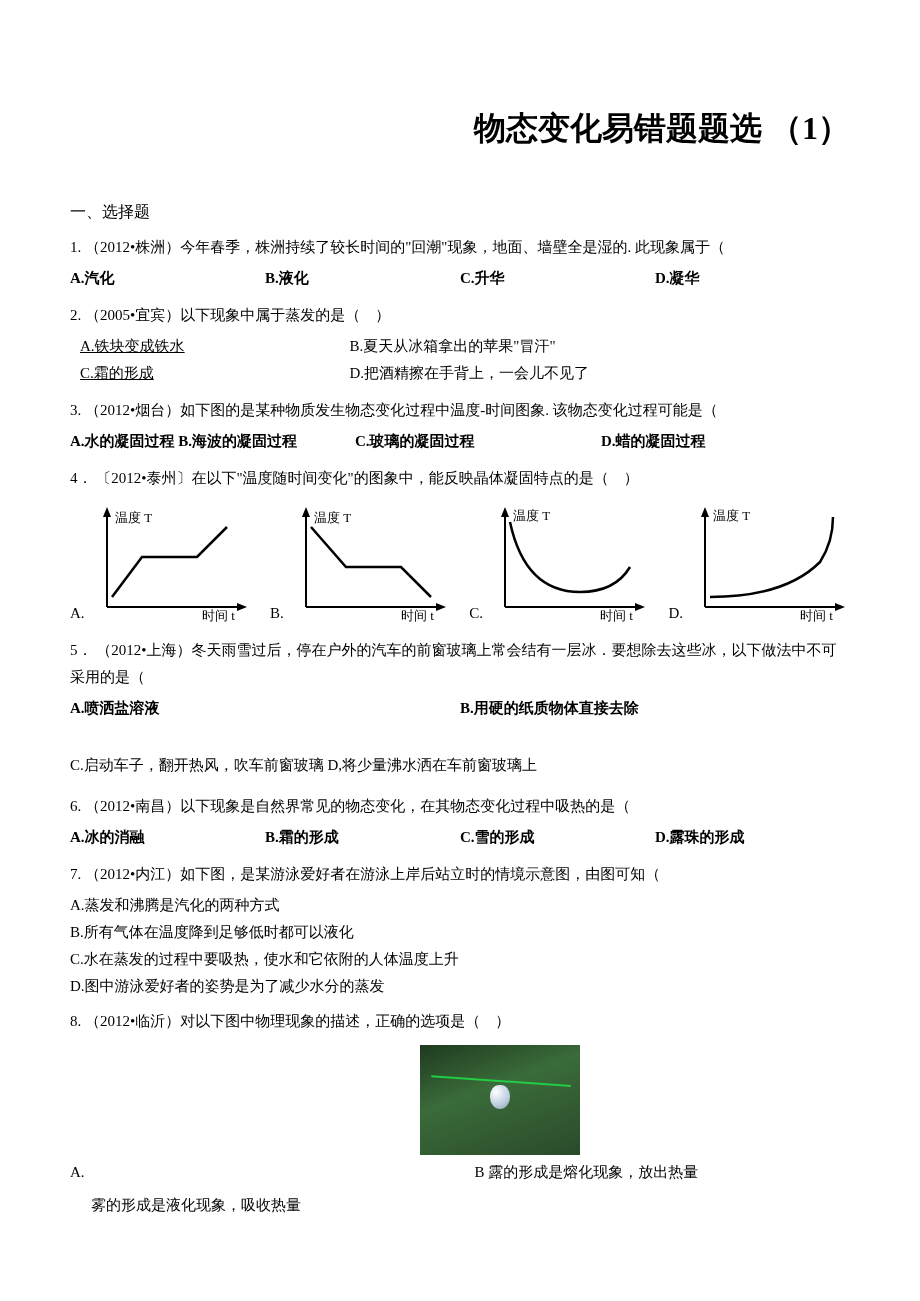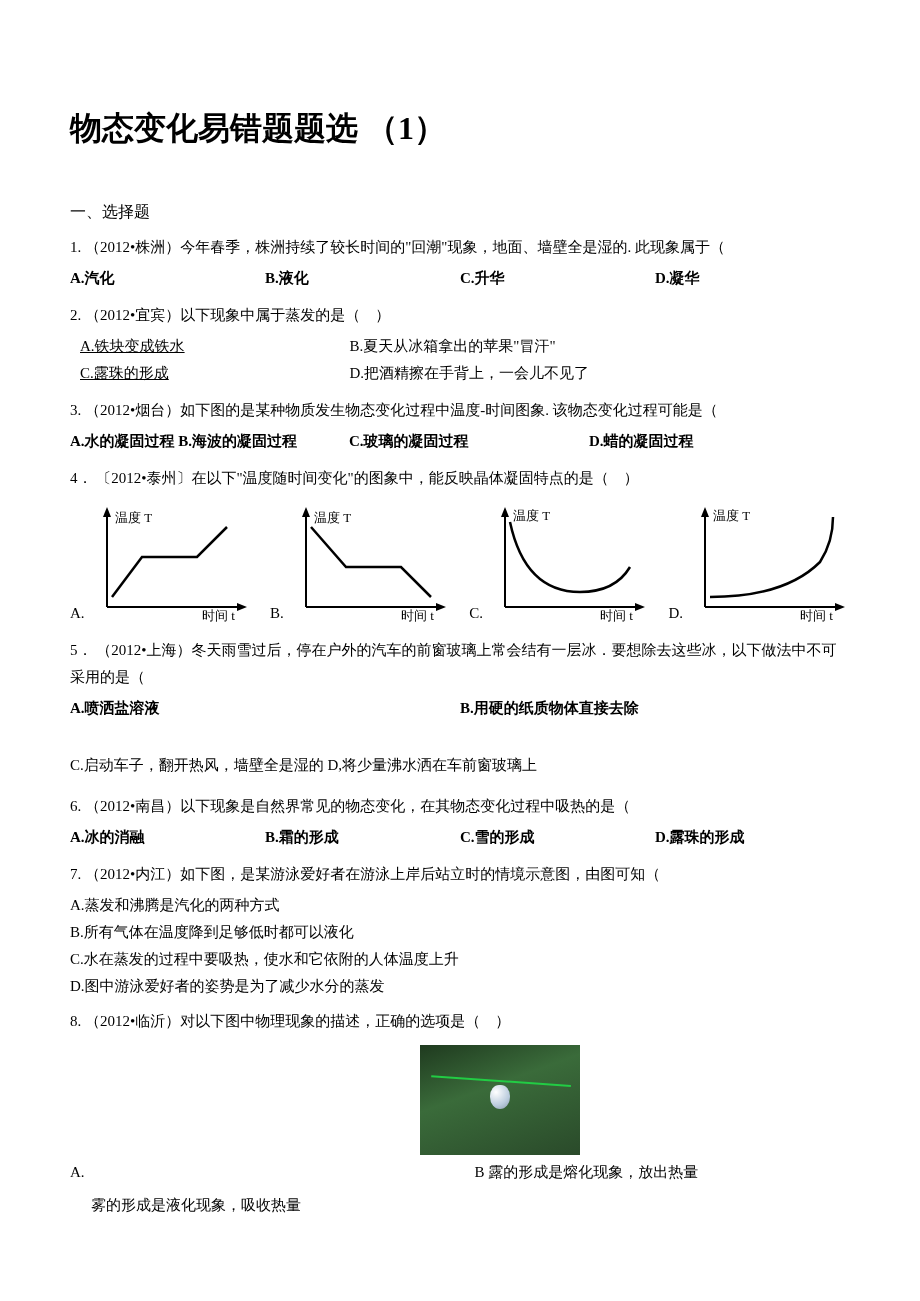--- a/index.html
+++ b/index.html
@@ -7,21 +7,21 @@
     font-size: 15px;
     color: #000;
     background: #fff;
     width: 920px;
     margin: 0;
     padding: 60px 70px 40px 70px;
     box-sizing: border-box;
     line-height: 1.8;
   }
   .title {
-    text-align: left;
+    text-align: right;
     font-size: 32px;
     font-weight: bold;
     margin: 40px 0 40px 0;
     font-family: "SimSun", "宋体", serif;
   }
   .section-heading {
     font-size: 16px;
     margin: 12px 0 6px 0;
   }
   .question {
@@ -79,34 +79,34 @@
 </div>
 <div class="options options-4col">
   <span>A.汽化</span>
   <span>B.液化</span>
   <span>C.升华</span>
   <span>D.凝华</span>
 </div>
 
 <div class="question">
   <span>2.</span>
-  <span>（2012•宜宾）以下现象中属于蒸发的是（　）</span>
+  <span>（2005•宜宾）以下现象中属于蒸发的是（　）</span>
 </div>
 <div class="q2-options">
   <span class="left">A.铁块变成铁水</span>
   <span class="right">B.夏天从冰箱拿出的苹果"冒汗"</span>
-  <span class="left">C.露珠的形成</span>
+  <span class="left">C.霜的形成</span>
   <span class="right">D.把酒精擦在手背上，一会儿不见了</span>
 </div>
 
 <div class="question">
   <span>3.</span>
   <span>（2012•烟台）如下图的是某种物质发生物态变化过程中温度-时间图象. 该物态变化过程可能是（</span>
 </div>
-<div class="options" style="gap:6px;">
+<div class="options" style="gap:12px;">
   <span style="width:35%"><span>A.水的凝固过程</span> <span>B.海波的凝固过程</span></span>
   <span style="width:30%">C.玻璃的凝固过程</span>
   <span style="width:30%">D.蜡的凝固过程</span>
 </div>
 
 <div class="question">
   <span>4．</span>
   <span>〔2012•泰州〕在以下"温度随时间变化"的图象中，能反映晶体凝固特点的是（　）</span>
 </div>
 
@@ -167,21 +167,21 @@
 
 <div class="question">
   <span>5．</span>
   <span>（2012•上海）冬天雨雪过后，停在户外的汽车的前窗玻璃上常会结有一层冰．要想除去这些冰，以下做法中不可采用的是（</span>
 </div>
 <div class="options options-2col">
   <span>A.喷洒盐溶液</span>
   <span>B.用硬的纸质物体直接去除</span>
 </div>
 <div>
-  <span>C.启动车子，翻开热风，墙壁全是湿的</span>
+  <span>C.启动车子，翻开热风，吹车前窗玻璃</span>
   <span>D,将少量沸水洒在车前窗玻璃上</span>
 </div>
 
 <div class="question" style="margin-top:14px;">
   <span>6.</span>
   <span>（2012•南昌）以下现象是自然界常见的物态变化，在其物态变化过程中吸热的是（</span>
 </div>
 <div class="options options-4col">
   <span>A.冰的消融</span>
   <span>B.霜的形成</span>

